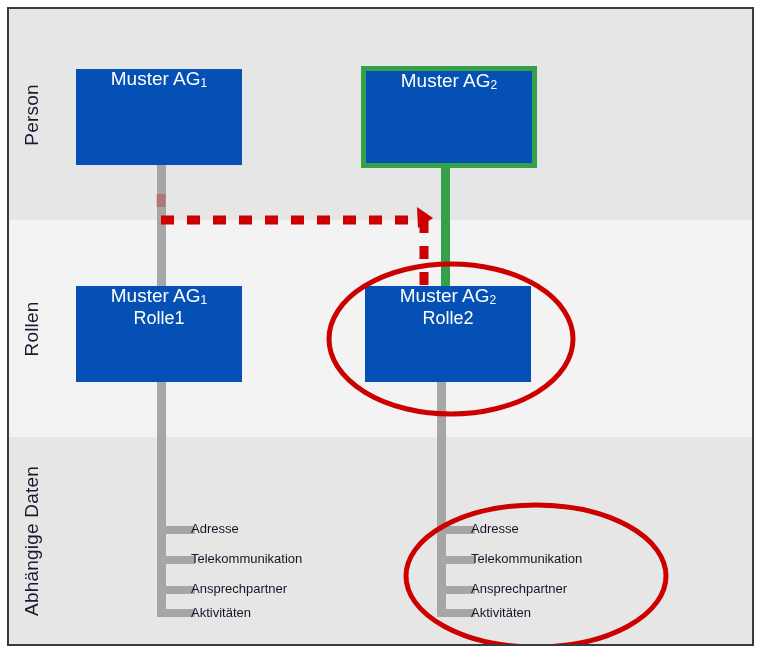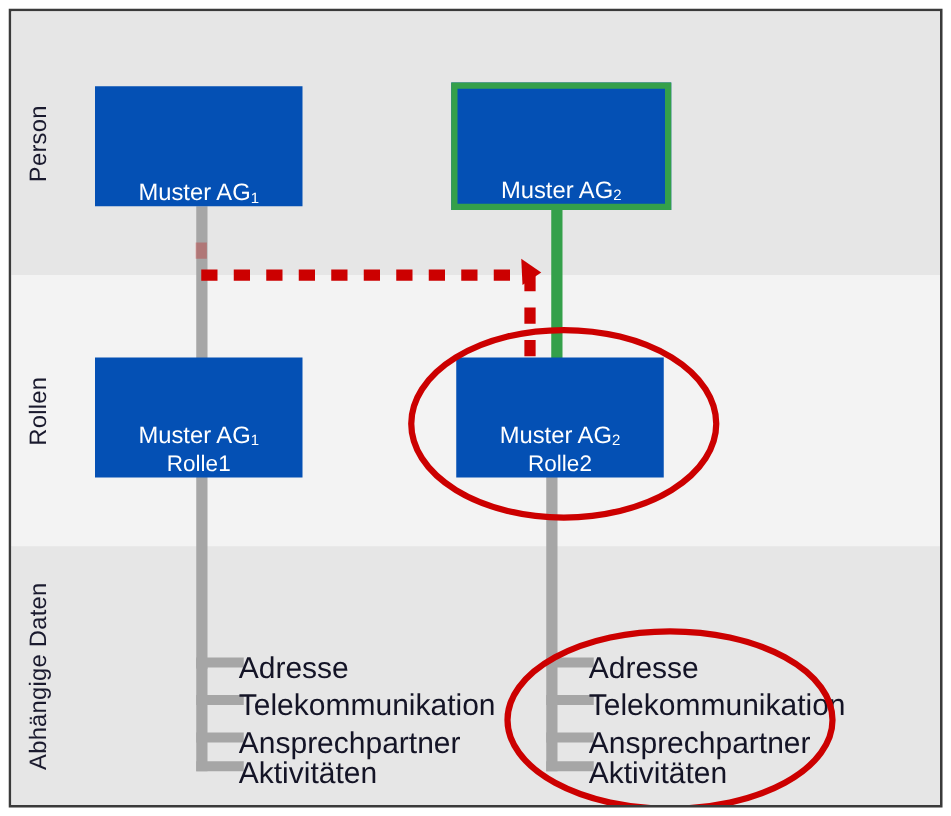--- a/index.html
+++ b/index.html
@@ -69,21 +69,21 @@
   }
 
   
   .node {
     position: absolute;
     background: #0450b4;
     color: #ffffff;
     display: flex;
     flex-direction: column;
     align-items: center;
-    justify-content: flex-end;
+    justify-content: flex-start;
     box-sizing: border-box;
   }
   .node.highlight-green {
     border: 5px solid #34a04a;
   }
   .node .title {
     font-size: 19px;
     line-height: 1.05;
     white-space: nowrap;
   }
@@ -95,21 +95,21 @@
   }
   .node .sub {
     font-size: 18px;
     margin-top: 2px;
     white-space: nowrap;
   }
 
   
   .leaf {
     position: absolute;
-    font-size: 24px;
+    font-size: 13px;
     color: #141426;
     white-space: nowrap;
   }
 
   
   svg.overlay {
     position: absolute;
     left: 0;
     top: 0;
     width: 747px;

